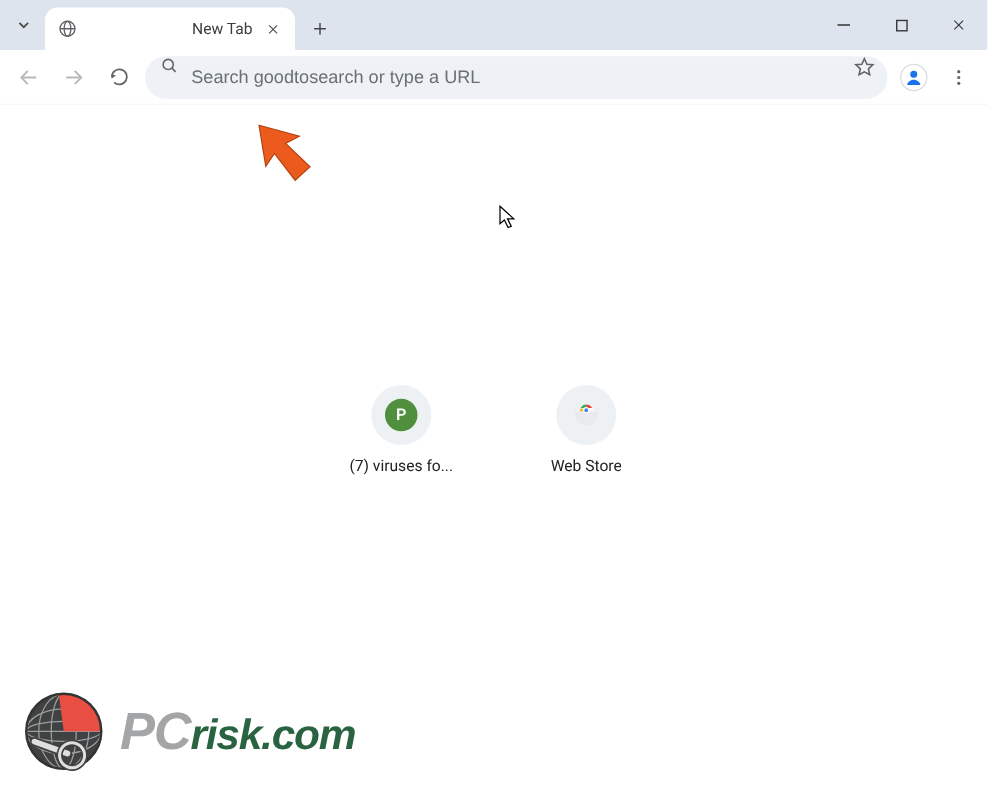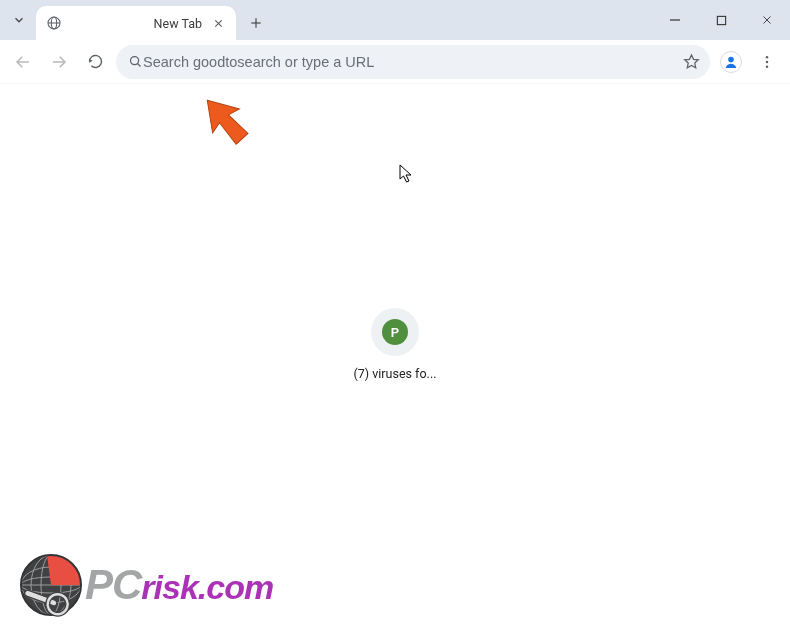--- a/index.html
+++ b/index.html
@@ -98,22 +98,22 @@
       border-radius: 50%;
       color:#5f6368;
     }
     .nav-btn.disabled { color: #b8b8b8; }
     .omnibox {
       flex: 1;
       height: 34px;
       background: #eef1f6;
       border-radius: 17px;
       display: flex;
-      align-items: center;
       padding: 0 10px 0 12px;
+      gap: 10px;
     }
     .omnibox .search-ic { color:#5f6368; display:flex; }
     .omnibox input {
       flex:1;
       border:none; outline:none;
       background: transparent;
       font-size: 14.5px;
       color:#202124;
     }
     .omnibox input::placeholder { color:#6a6f75; }
@@ -191,38 +191,38 @@
       max-width: 96px;
     }
 
     
     .watermark {
       position:absolute;
       left: 18px;
       bottom: 14px;
       display:flex;
       align-items:center;
-      gap: 1px;
+      gap: 12px;
       opacity: 0.9;
     }
     .wm-globe {
       width: 66px; height:66px;
       position:relative;
     }
     .wm-text {
       font-family: Arial, sans-serif;
       font-weight: 700;
       font-style: italic;
       font-size: 42px;
       letter-spacing: -1px;
       display:flex;
       align-items:baseline;
     }
     .wm-seg-gray { color:#9a9c9e; }
-    .wm-seg-dark { color:#a21caf; font-size: 34px; font-weight:600; font-style: italic; }
+    .wm-seg-dark { color:#14532d; font-size: 34px; font-weight:600; font-style: italic; }
   </style>
 </head>
 <body>
 
 <div class="titlebar">
   <div class="titlebar-leading">
     <span class="chev">
       <svg width="14" height="14" viewBox="0 0 24 24" fill="none" stroke="currentColor" stroke-width="2.4">
           <polyline points="6 9 12 15 18 9"></polyline>
         </svg>
@@ -345,20 +345,39 @@
   <div class="shortcuts">
     <div class="shortcut">
       <div class="sc-circle">
         <div class="sc-inner" style="background:#4f8f3e">
           <span>P</span>
         </div>
       </div>
       <div class="sc-label">(7) viruses fo...</div>
     </div>
 
+    <div class="shortcut">
+      <div class="sc-circle">
+        <span>
+          <svg width="22" height="22" viewBox="0 0 24 24">
+            <path d="M2 11h20v2a9 9 0 0 1-20 0z" fill="#e8eaed"></path>
+            <path d="M5 12a7 7 0 0 1 14 0" fill="none"></path>
+            <path d="M6 10c0-3 2.5-5.5 6-5.5S18 7 18 10" fill="none" stroke="#fff" stroke-width="0"></path>
+            <path d="M12 5a6 6 0 0 1 6 6H6a6 6 0 0 1 6-6z" fill="#ffffff"></path>
+            <path d="M12 5a6 6 0 0 1 5.2 3H12z" fill="#ea4335"></path>
+            <path d="M7 8.2A6 6 0 0 1 12 5v3.2z" fill="#34a853" transform="rotate(0)"></path>
+            <path d="M6.2 11A6 6 0 0 1 7 8.2L12 11z" fill="#fbbc05"></path>
+            <path d="M12 11h5.8A6 6 0 0 1 18 11z" fill="#4285f4"></path>
+            <circle cx="12" cy="10" r="2.2" fill="#4285f4"></circle>
+            <circle cx="12" cy="10" r="2.2" fill="none" stroke="#fff" stroke-width="1"></circle>
+          </svg>
+        </span>
+      </div>
+      <div class="sc-label">Web Store</div>
+    </div>
   </div>
 
   <div class="watermark">
     <div class="wm-globe">
       <svg width="66" height="66" viewBox="0 0 66 66">
         <defs>
           <clipPath id="gclip">
               <circle cx="33" cy="33" r="30"></circle>
             </clipPath>
         </defs>

